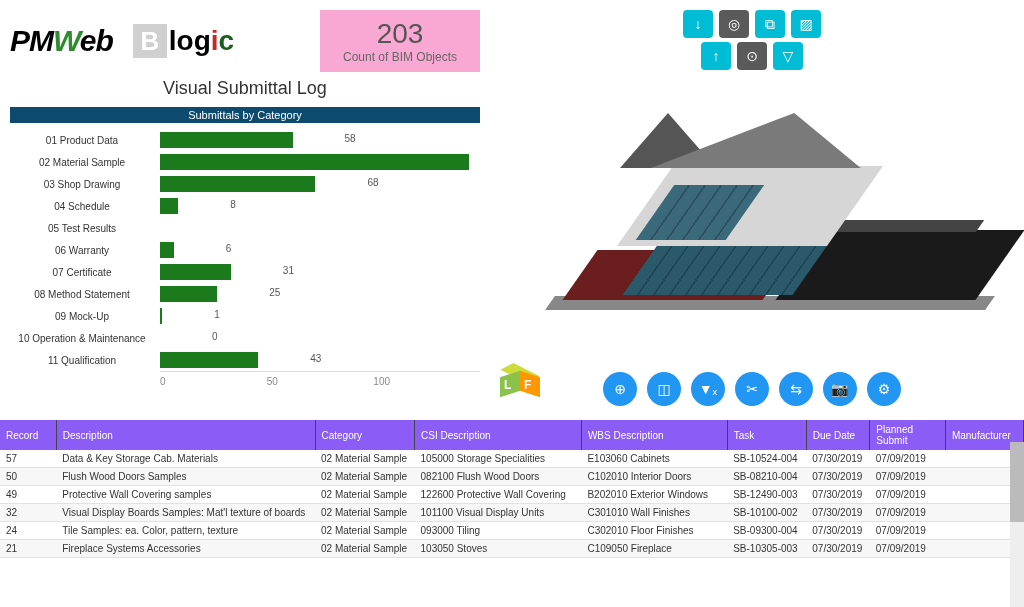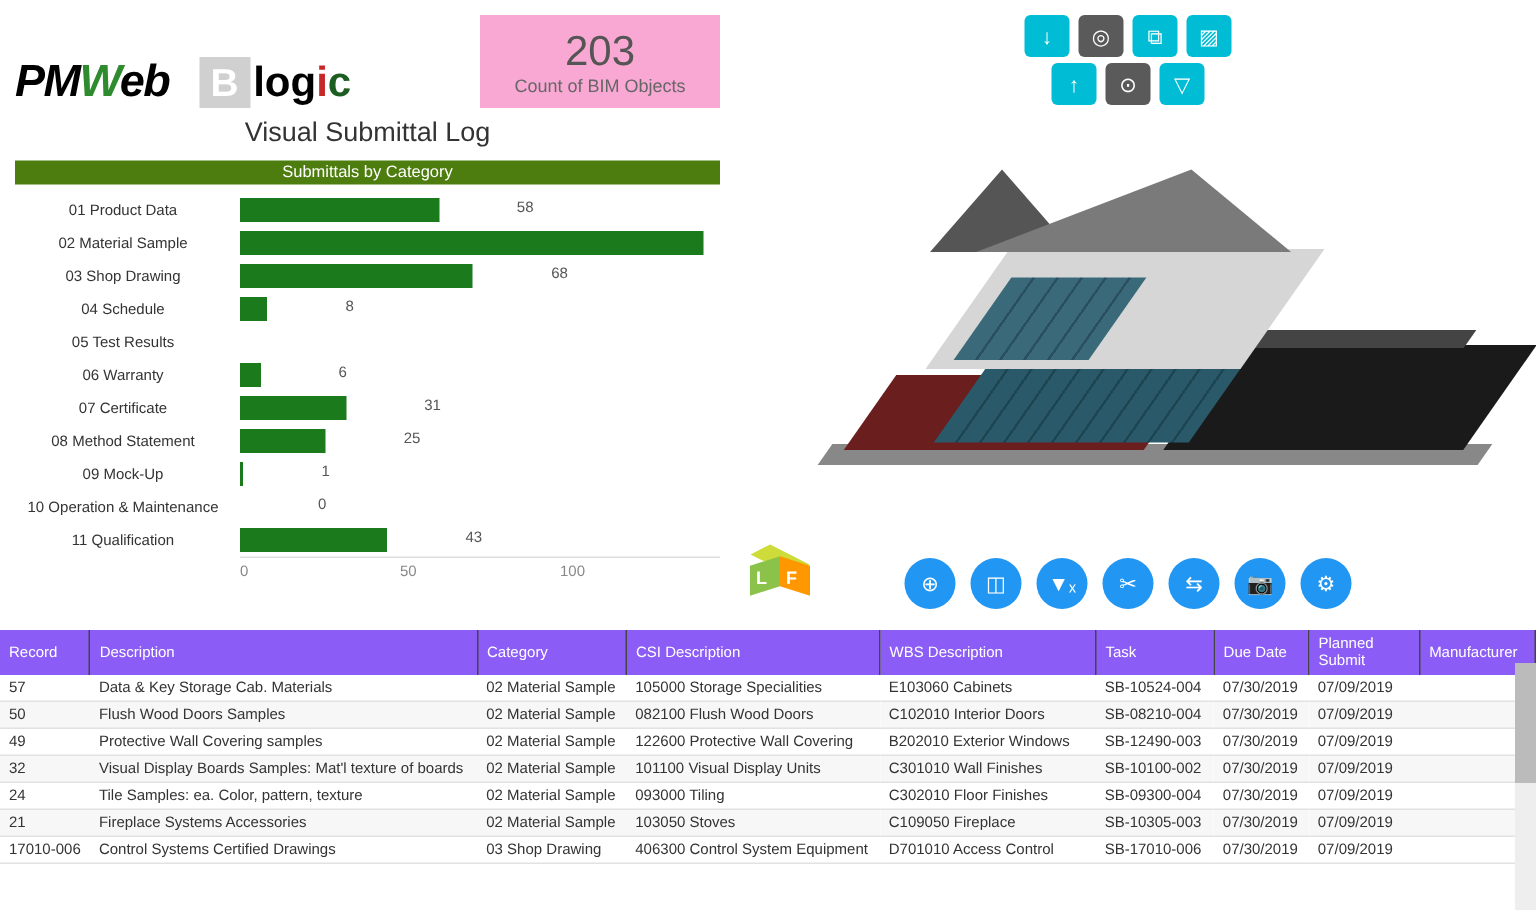--- a/index.html
+++ b/index.html
@@ -1,34 +1,34 @@
 <!DOCTYPE html>
 <html><head>
 <meta charset="utf-8">
 <style>
 * { box-sizing: border-box; margin: 0; padding: 0; }
 body { font-family: "Segoe UI", Arial, sans-serif; font-size: 11px; color: #333; background: #fff; width: 1024px; height: 607px; overflow: hidden; }
 .top { display: flex; height: 420px; }
 .left { width: 490px; padding: 10px 10px 0 10px; }
 .right { width: 534px; position: relative; background: #fff; }
-.logos { display: flex; align-items: flex-end; gap: 20px; margin-bottom: 4px; }
+.logos { display: flex; align-items: center; gap: 20px; margin-bottom: 4px; }
 .logo-pm { font-size: 30px; font-weight: 900; font-style: italic; letter-spacing: -1px; }
 .logo-pm .pm { color: #000; }
 .logo-pm .w { color: #2e8b2e; }
 .logo-pm .eb { color: #000; }
 .logo-bl { display: flex; align-items: center; font-size: 28px; font-weight: 700; }
 .logo-bl .bsq { background: #d0d0d0; color: #fff; width: 34px; height: 34px; display: inline-flex; align-items: center; justify-content: center; font-size: 26px; }
 .logo-bl .log { color: #000; margin-left: 2px; }
 .logo-bl .i { color: #c62828; }
 .logo-bl .c { color: #1b5e20; }
 .kpi { background: #f9a8d4; width: 160px; padding: 8px 0; text-align: center; margin-left: auto; }
 .kpi .num { font-size: 28px; font-weight: 400; color: #555; }
 .kpi .lbl { font-size: 12px; color: #666; }
 .title { font-size: 18px; color: #333; text-align: center; margin: 6px 0 8px 0; font-weight: 400; }
-.chart-title { background: #4d7c0f; color: #fff; text-align: center; font-size: 11px; padding: 2px 0; margin-bottom: 6px; }
+.chart-title { background: #0c4a6e; color: #fff; text-align: center; font-size: 11px; padding: 2px 0; margin-bottom: 6px; }
 .chart { position: relative; height: 270px; }
 .row { display: flex; align-items: center; height: 22px; }
 .row .cat { width: 150px; text-align: center; padding-right: 6px; font-size: 10px; color: #333; }
 .row .barwrap { flex: 1; position: relative; height: 16px; }
 .row .bar { height: 16px; background: #1b7a1b; position: absolute; left: 0; top: 0; }
 .row .val { position: absolute; top: 1px; font-size: 10px; color: #555; padding-left: 48px; }
 .axis { display: flex; margin-left: 150px; color: #888; font-size: 10px; padding-top: 4px; border-top: 1px solid #ddd; }
 .axis span { flex: 1; text-align: left; }
 
 
@@ -311,28 +311,17 @@
           <td>21</td>
           <td>Fireplace Systems Accessories</td>
           <td>02 Material Sample</td>
           <td>103050 Stoves</td>
           <td>C109050 Fireplace</td>
           <td>SB-10305-003</td>
           <td>07/30/2019</td>
           <td>07/09/2019</td>
           <td></td>
         </tr>
-        <tr>
-          <td>17010-006</td>
-          <td>Control Systems Certified Drawings</td>
-          <td>03 Shop Drawing</td>
-          <td>406300 Control System Equipment</td>
-          <td>D701010 Access Control</td>
-          <td>SB-17010-006</td>
-          <td>07/30/2019</td>
-          <td>07/09/2019</td>
-          <td></td>
-        </tr>
       </tbody>
   </table>
   <div class="scroll-track"></div>
   <div class="scroll-thumb"></div>
 </div>
 
 </body></html>

